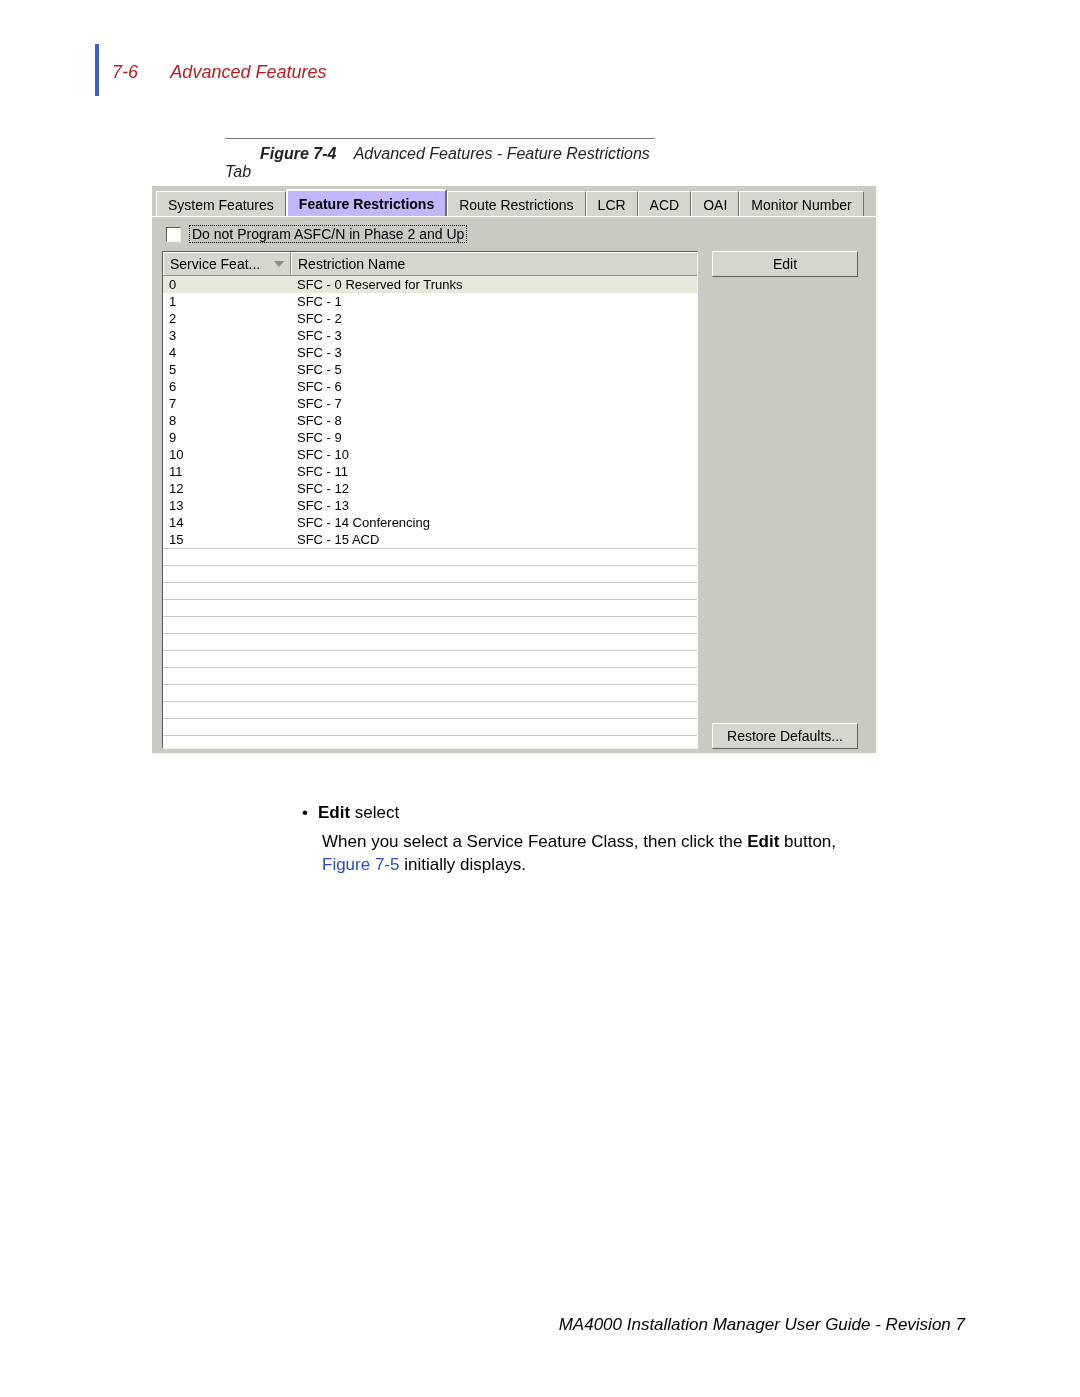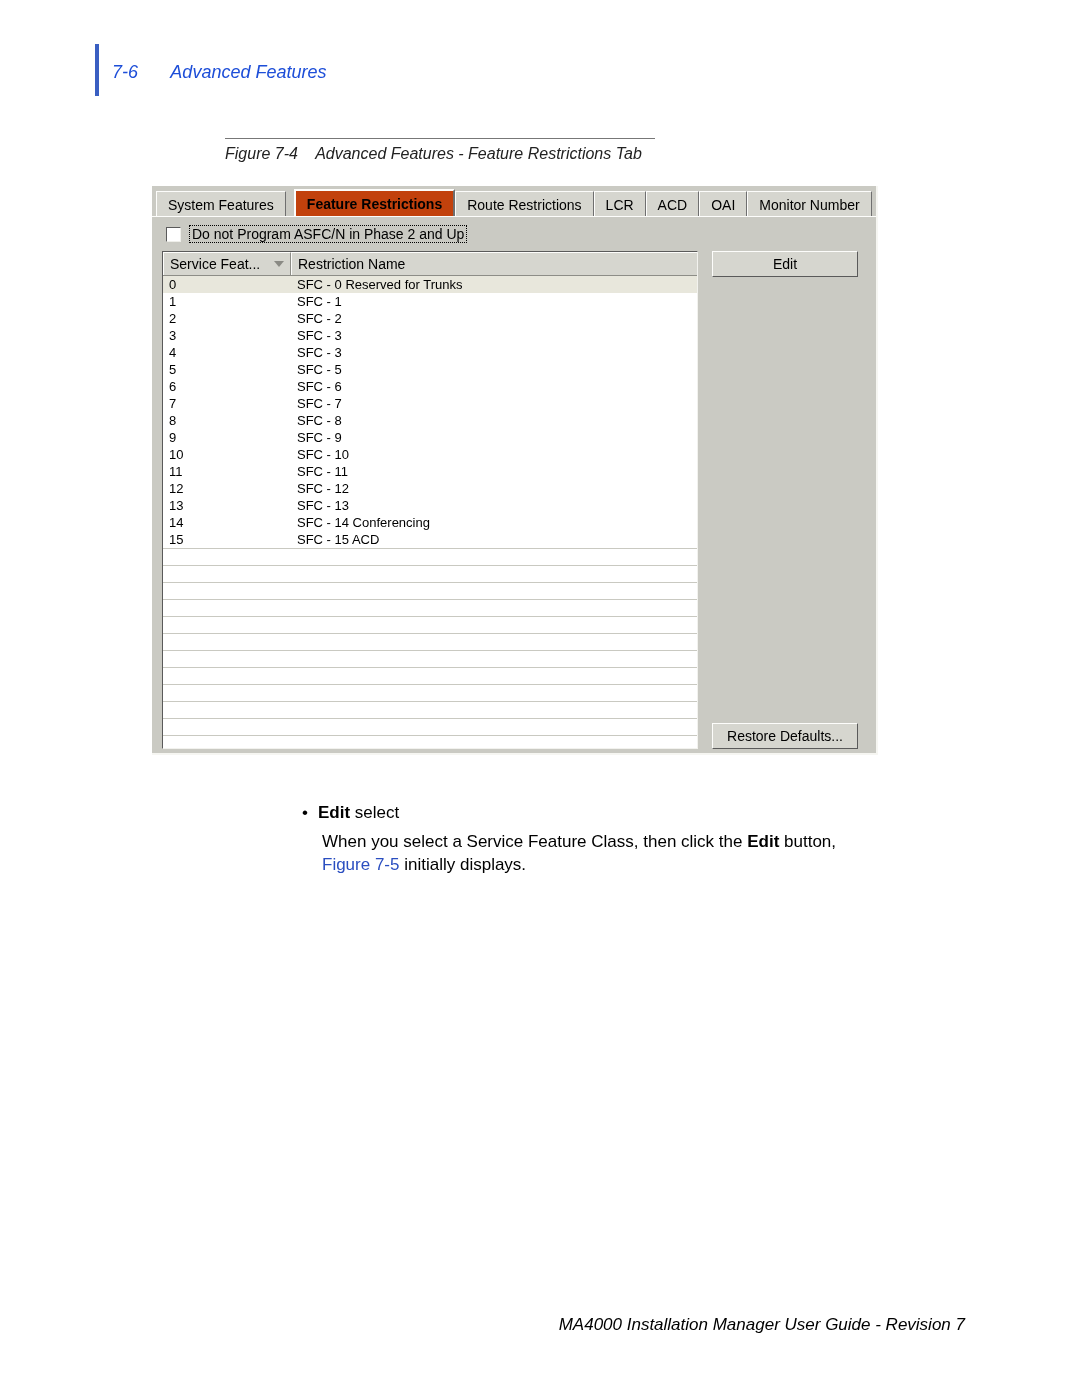--- a/index.html
+++ b/index.html
@@ -25,41 +25,41 @@
     width: 4px;
     height: 52px;
     background: #3a5fc2;
   }
   .header-left {
     position: absolute;
     left: 112px;
     top: 62px;
     font-style: italic;
     font-size: 18px;
-    color: #1d4ed8;
+    color: #b91c1c;
   }
   .header-left .pageno { margin-right: 28px; }
   .figcap-wrap {
     position: absolute;
     left: 225px;
     top: 138px;
     width: 430px;
   }
   .figcap-rule {
     border-top: 1px solid #777;
     height: 0;
     width: 430px;
     margin-bottom: 6px;
   }
   .figcap {
     font-style: italic;
     font-size: 16px;
     color: #222;
   }
-  .figcap .figlabel { font-weight: normal; }
+  .figcap .figlabel { font-weight: bold; margin-left: 35px; }
 
   
   .shot {
     position: absolute;
     left: 152px;
     top: 186px;
     width: 726px;
     height: 569px;
     background: #cacac3;
     border-right: 2px solid #f6f6f2;
@@ -82,28 +82,27 @@
     margin-right: 0;
     position: relative;
     top: 1px;
     cursor: pointer;
     white-space: nowrap;
     border-top-color:#fdfdfb;
     border-left-color:#fdfdfb;
     border-right-color:#6f6f6f;
   }
   .tab.active {
-    background: #c2410c;
+    background: #c4b5fd;
     font-weight: bold;
     border-top: 2px solid #fdfdfb;
     border-left: 2px solid #fdfdfb;
     border-right: 2px solid #6f6f6f;
     top: 0;
     z-index: 2;
-    margin-left: 8px;
   }
   .tabbody {
     border-top: 1px solid #fdfdfb;
     padding: 8px 10px 0 10px;
     height: calc(100% - 30px);
     position: relative;
   }
   .chk-row {
     display: flex;
     align-items: center;

